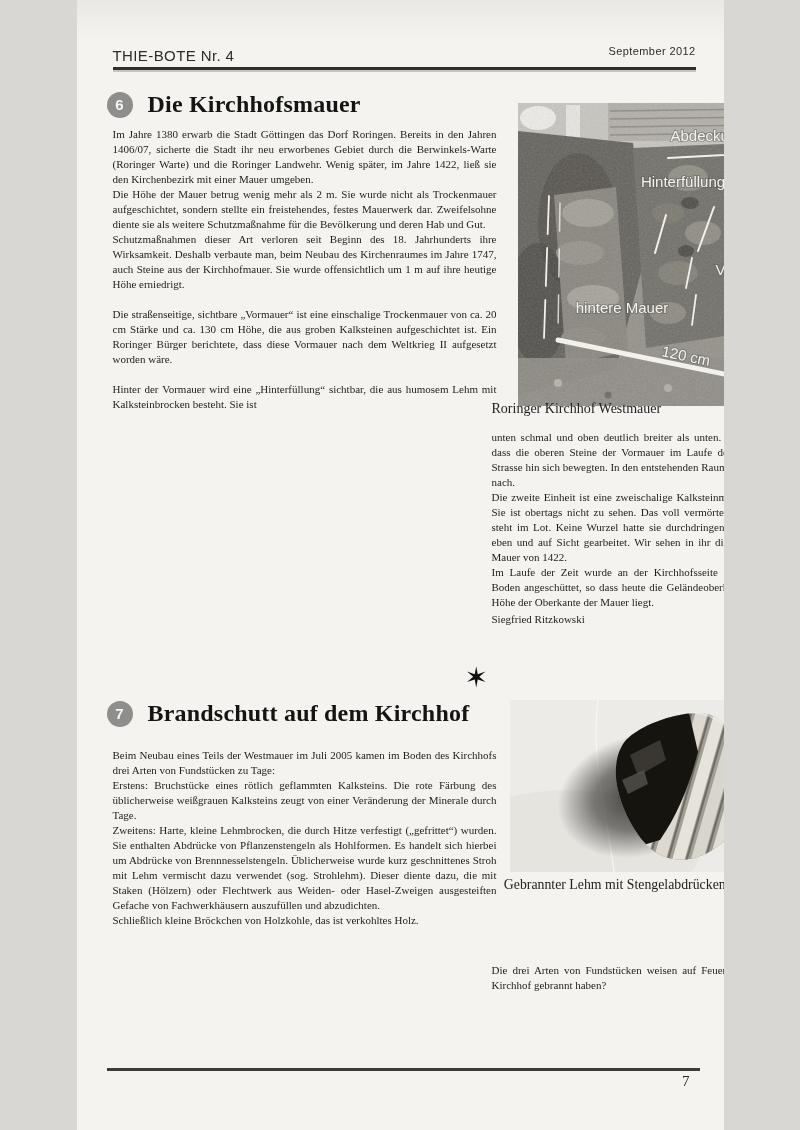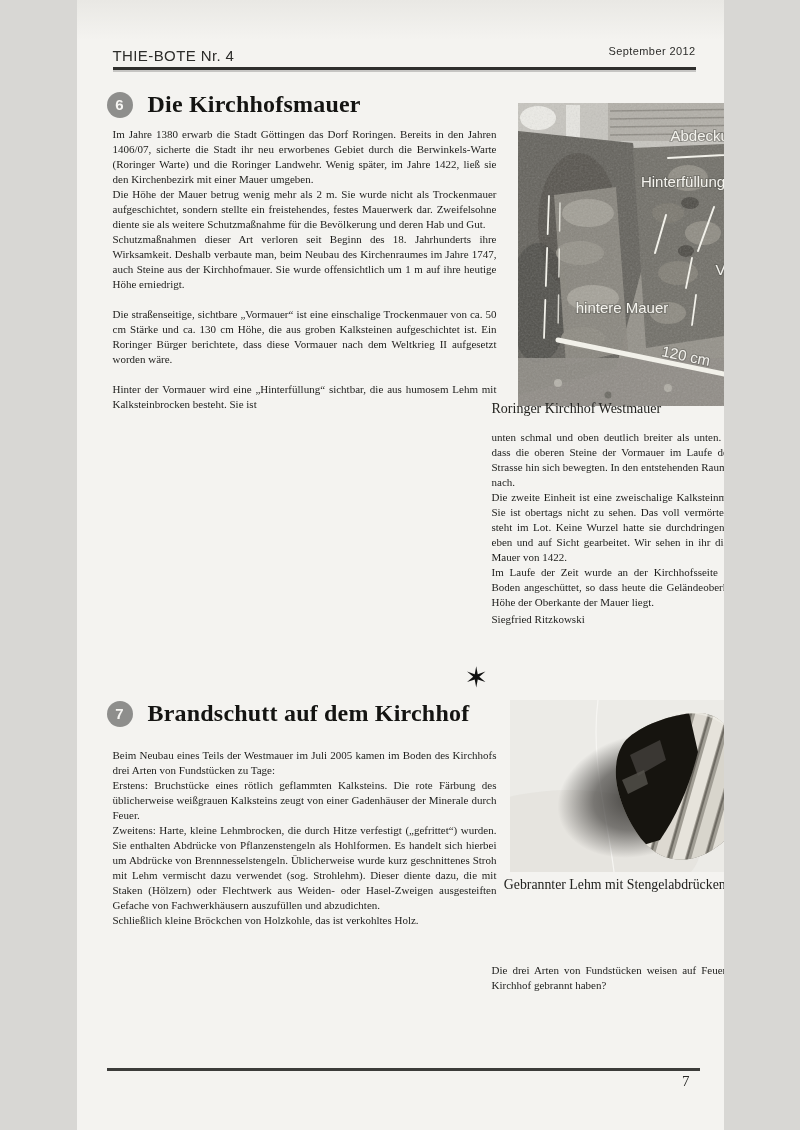--- a/index.html
+++ b/index.html
@@ -56,21 +56,21 @@
 
   <div class="art-head h6">
     <span class="num-circle">6</span>
     <h1 class="art-title">Die Kirchhofsmauer</h1>
   </div>
 
   <div class="col a6-left">
     <p>Im Jahre 1380 erwarb die Stadt Göttingen das Dorf Roringen. Bereits in den Jahren 1406/07, sicherte die Stadt ihr neu erworbenes Gebiet durch die Berwinkels-Warte (Roringer Warte) und die Roringer Landwehr. Wenig später, im Jahre 1422, ließ sie den Kirchenbezirk mit einer Mauer umgeben.</p>
     <p>Die Höhe der Mauer betrug wenig mehr als 2 m. Sie wurde nicht als Trockenmauer aufgeschichtet, sondern stellte ein freistehendes, festes Mauerwerk dar. Zweifelsohne diente sie als weitere Schutzmaßnahme für die Bevölkerung und deren Hab und Gut.</p>
     <p>Schutzmaßnahmen dieser Art verloren seit Beginn des 18. Jahrhunderts ihre Wirksamkeit. Deshalb verbaute man, beim Neubau des Kirchenraumes im Jahre 1747, auch Steine aus der Kirchhofmauer. Sie wurde offensichtlich um 1 m auf ihre heutige Höhe erniedrigt.</p>
-    <p class="sp">Die straßenseitige, sichtbare „Vormauer“ ist eine einschalige Trockenmauer von ca. 50 cm Stärke und ca. 130 cm Höhe, die aus groben Kalksteinen aufgeschichtet ist. Ein Roringer Bürger berichtete, dass diese Vormauer nach dem Weltkrieg II aufgesetzt worden wäre.</p>
+    <p class="sp">Die straßenseitige, sichtbare „Vormauer“ ist eine einschalige Trockenmauer von ca. 20 cm Stärke und ca. 130 cm Höhe, die aus groben Kalksteinen aufgeschichtet ist. Ein Roringer Bürger berichtete, dass diese Vormauer nach dem Weltkrieg II aufgesetzt worden wäre.</p>
     <p class="sp">Hinter der Vormauer wird eine „Hinterfüllung“ sichtbar, die aus humosem Lehm mit Kalksteinbrocken besteht. Sie ist</p>
   </div>
 
   <figure class="fig1" style="margin:8px">
     <svg width="314" height="303" viewBox="0 0 314 303">
       <defs>
         <filter id="n1" x="0" y="0" width="100%" height="100%">
           <feTurbulence type="fractalNoise" baseFrequency="0.55" numOctaves="2" result="t"></feTurbulence>
           <feColorMatrix in="t" type="saturate" values="0"></feColorMatrix>
         </filter>
@@ -162,21 +162,21 @@
 
   <div class="star-orn">✶</div>
 
   <div class="art-head h7">
     <span class="num-circle">7</span>
     <h1 class="art-title">Brandschutt auf dem Kirchhof</h1>
   </div>
 
   <div class="col a7-left">
     <p>Beim Neubau eines Teils der Westmauer im Juli 2005 kamen im Boden des Kirchhofs drei Arten von Fundstücken zu Tage:</p>
-    <p>Erstens: Bruchstücke eines rötlich geflammten Kalksteins. Die rote Färbung des üblicherweise weißgrauen Kalksteins zeugt von einer Gadenhäuser der Minerale durch Feuer.</p>
+    <p>Erstens: Bruchstücke eines rötlich geflammten Kalksteins. Die rote Färbung des üblicherweise weißgrauen Kalksteins zeugt von einer Veränderung der Minerale durch Tage.</p>
     <p>Zweitens: Harte, kleine Lehmbrocken, die durch Hitze verfestigt („gefrittet“) wurden. Sie enthalten Abdrücke von Pflanzenstengeln als Hohlformen. Es handelt sich hierbei um Abdrücke von Brennnesselstengeln. Üblicherweise wurde kurz geschnittenes Stroh mit Lehm vermischt dazu verwendet (sog. Strohlehm). Dieser diente dazu, die mit Staken (Hölzern) oder Flechtwerk aus Weiden- oder Hasel-Zweigen ausgesteiften Gefache von Fachwerkhäusern auszufüllen und abzudichten.</p>
     <p>Schließlich kleine Bröckchen von Holzkohle, das ist verkohltes Holz.</p>
   </div>
 
   <figure class="fig2" style="margin:0">
     <svg width="340" height="172" viewBox="0 0 340 172">
       <defs>
         <radialGradient id="shGrad" cx="50%" cy="50%" r="50%">
           <stop offset="0%" stop-color="#2e2c29" stop-opacity="0.9"></stop>
           <stop offset="55%" stop-color="#4a4845" stop-opacity="0.7"></stop>

